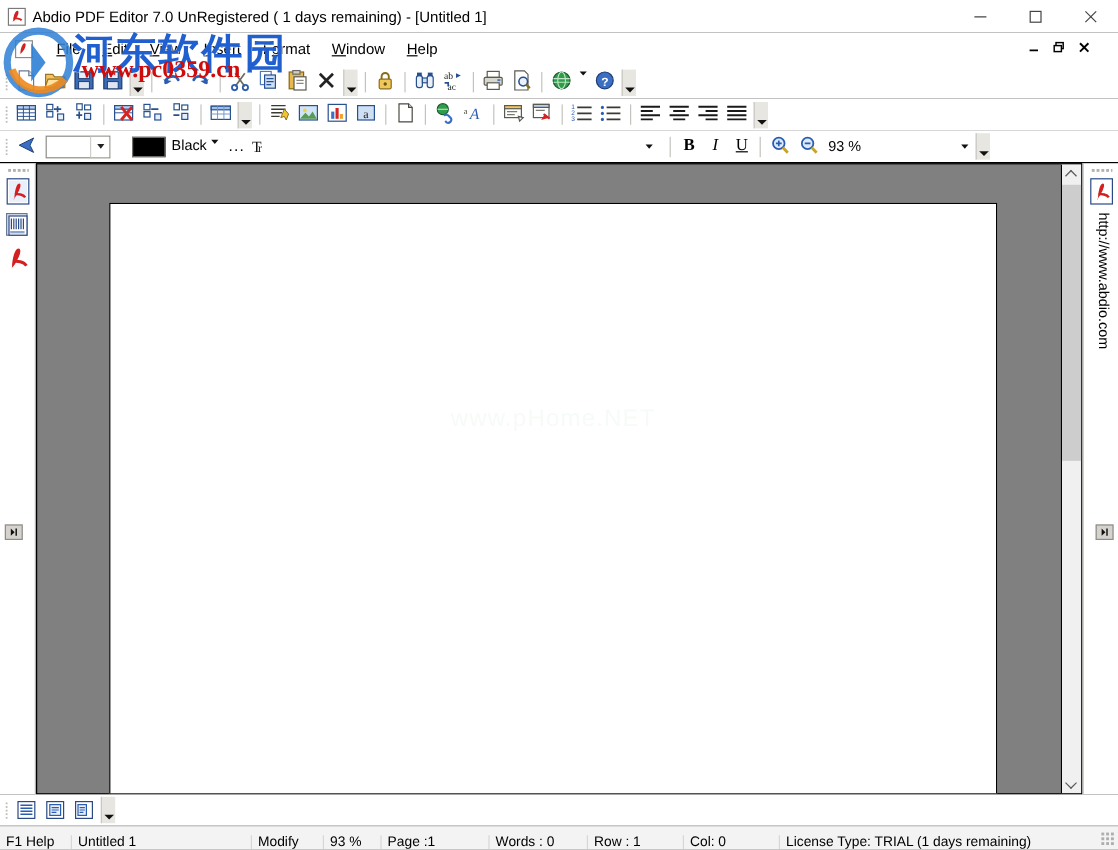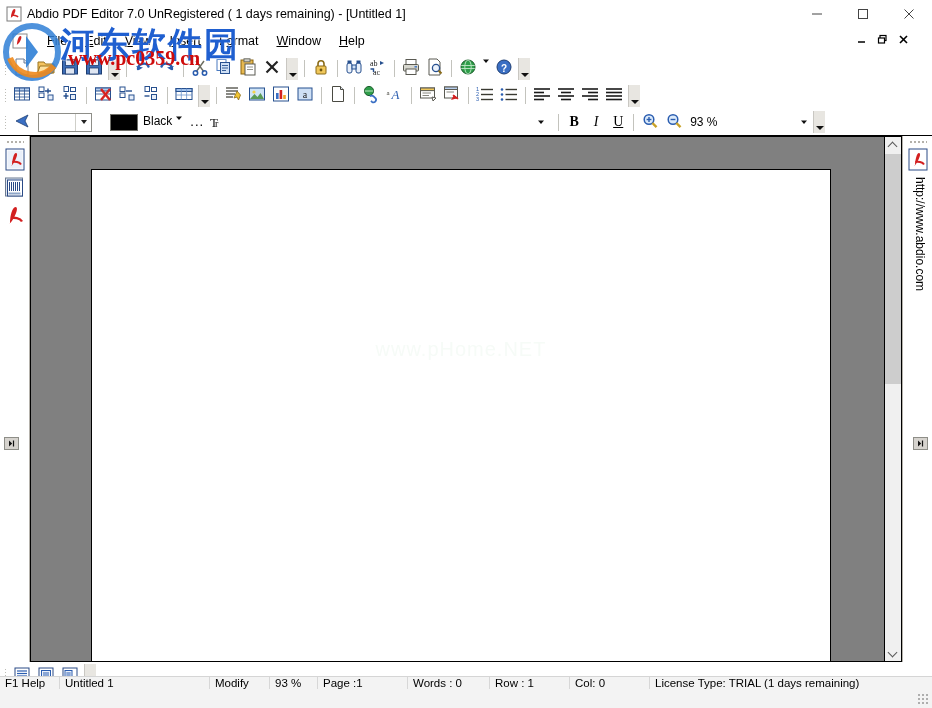--- a/index.html
+++ b/index.html
@@ -170,23 +170,23 @@
 
   
   .viewbar{
     position:absolute;left:0;top:662px;width:932px;height:26px;background:#ffffff;
     display:flex;align-items:center;
   }
   .viewbtn{width:24px;height:22px;display:flex;align-items:center;justify-content:center;}
 
   
   .statusbar{
-    position:absolute;left:0;bottom:0;width:932px;height:32px;
+    position:absolute;left:0;bottom:0;width:932px;height:20px;
     background:#f3f3f3;border-top:1px solid #d5d5d5;box-sizing:border-box;
-    display:flex;align-items:flex-start;font-size:11.5px;color:#000;
+    display:flex;align-items:flex-end;font-size:11.5px;color:#000;
   }
   .sb-cell{
     display:flex;align-items:center;padding-left:5px;
     border-right:1px solid #d7d7d7;box-sizing:border-box;white-space:nowrap;
   }
   .sb-grip{
     position:absolute;right:3px;bottom:3px;width:12px;height:12px;
     background-image:radial-gradient(#aeaeae 40%, transparent 42%);
     background-size:4px 4px;
   }

